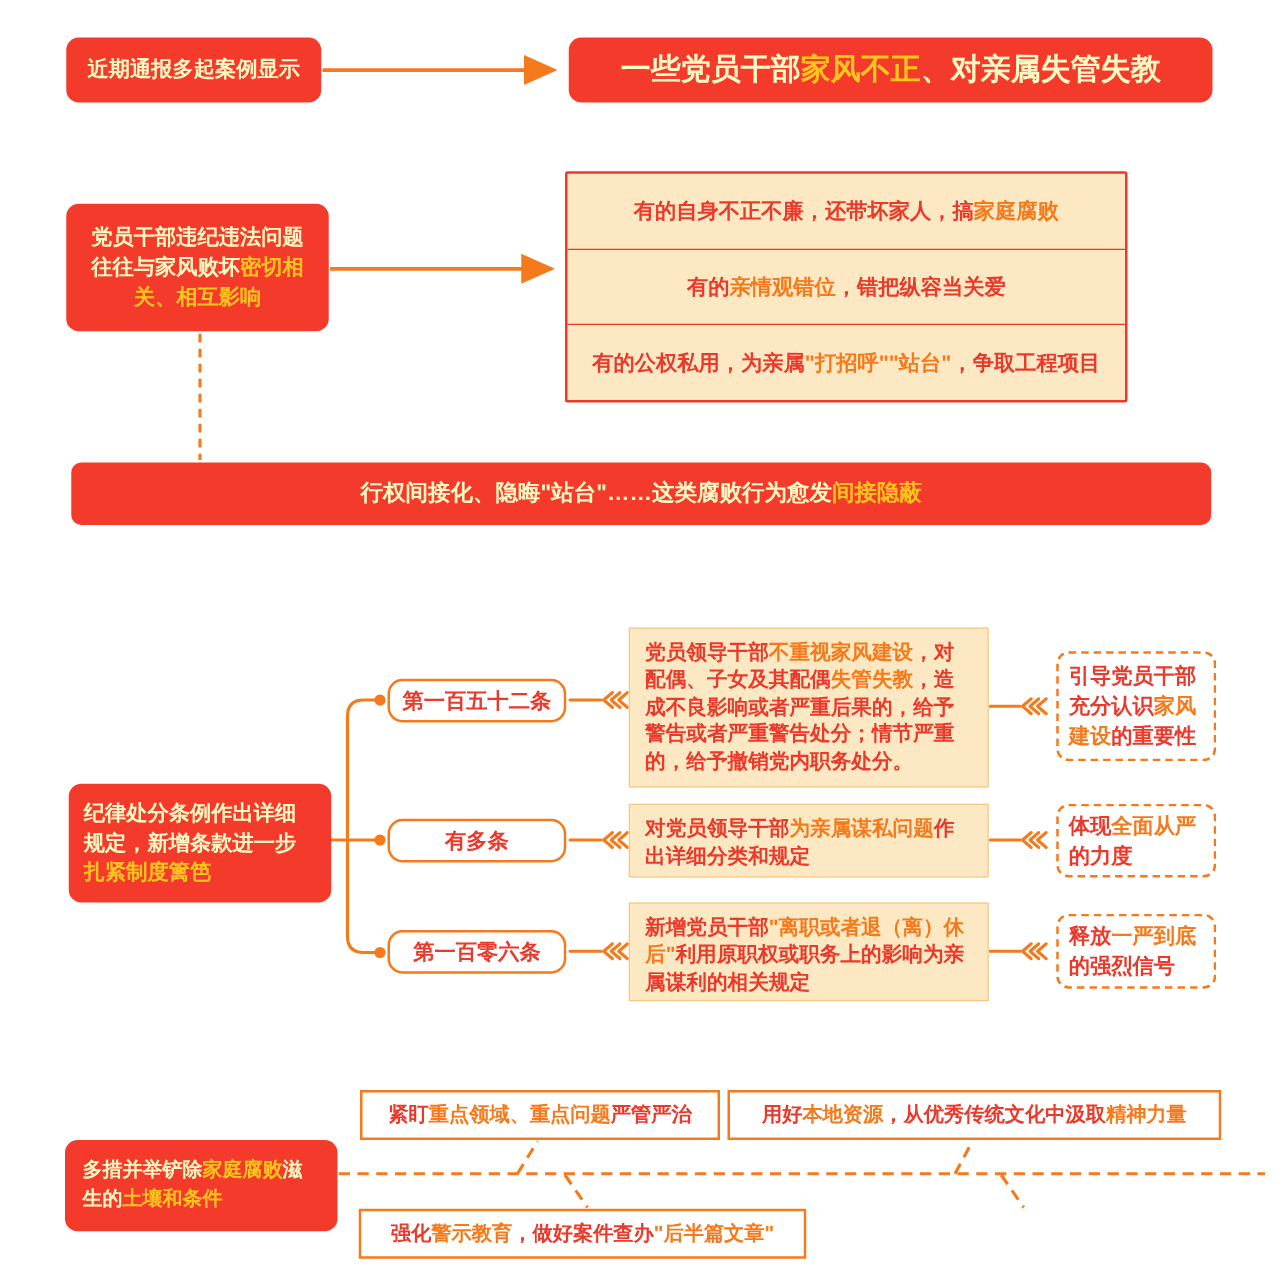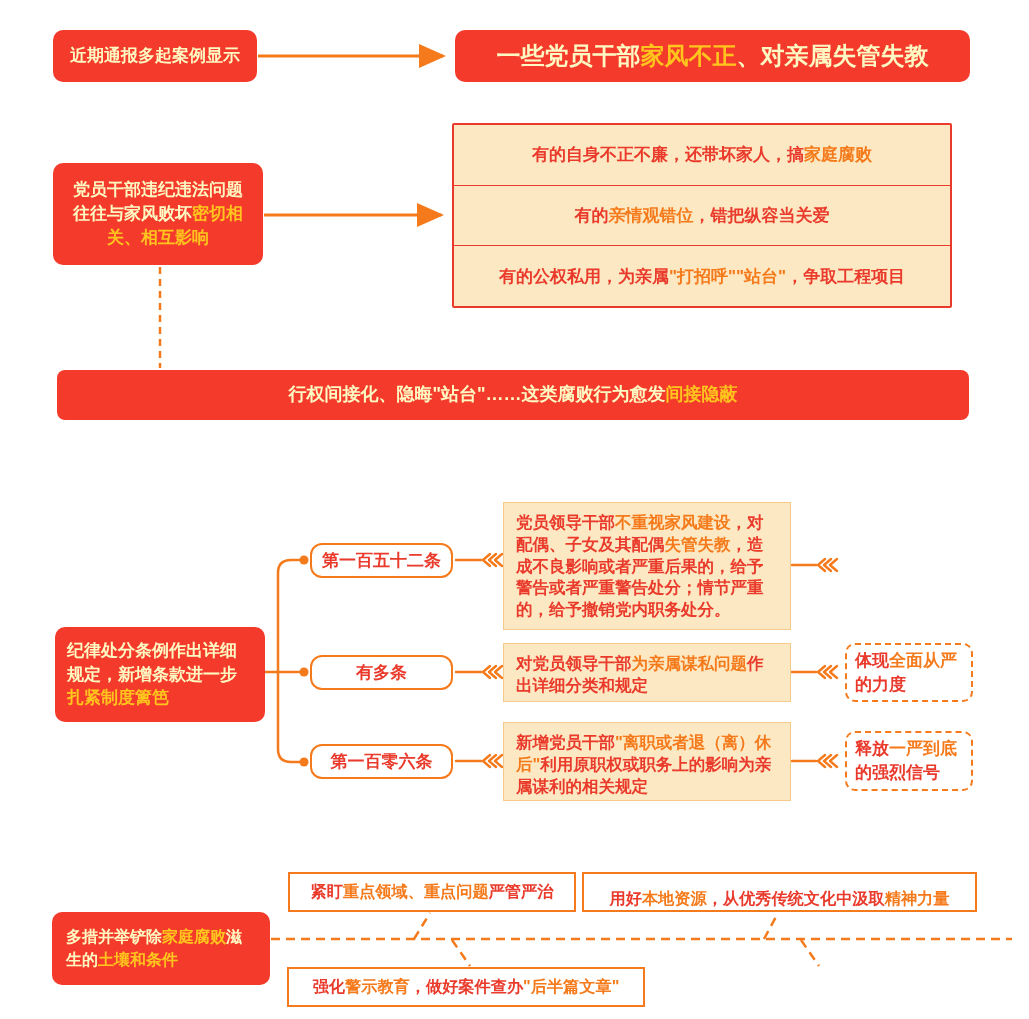--- a/index.html
+++ b/index.html
@@ -97,21 +97,21 @@
       <span><span class="s-w">近期通报多起案例显示</span></span>
     </div>
   <div class="abs box-red" style="left:455px;top:30px;width:515px;height:52px;font-size:24px;">
       <span><span class="s-w">一些党员干部</span><span class="s-y">家风不正</span><span class="s-w">、对亲属失管失教</span></span>
     </div>
 
   <div class="abs box-red" style="left:53px;top:163px;width:210px;height:102px;font-size:17px;padding:0 14px;">
       <span><span class="s-w">党员干部违纪违法问题往往与家风败坏</span><span class="s-y">密切相关、相互影响</span></span>
     </div>
 
-  <div class="abs cream-table" style="left:452px;top:123px;width:500px;height:185px;">
+  <div class="abs cream-table" style="left:452px;top:137px;width:450px;height:185px;">
     <div class="cream-row">
         <span><span class="s-r">有的自身不正不廉，还带坏家人，搞</span><span class="s-o">家庭腐败</span></span>
       </div>
     <div class="cream-row">
         <span><span class="s-r">有的</span><span class="s-o">亲情观错位</span><span class="s-r">，错把纵容当关爱</span></span>
       </div>
     <div class="cream-row">
         <span><span class="s-r">有的公权私用，为亲属</span><span class="s-o">"打招呼""站台"</span><span class="s-r">，争取工程项目</span></span>
       </div>
   </div>
@@ -131,34 +131,37 @@
       <span><span class="s-r">有多条</span></span>
     </div>
   <div class="abs label-pill" style="left:310px;top:744px;width:143px;height:35px;">
       <span><span class="s-r">第一百零六条</span></span>
     </div>
 
   <div class="abs cream-note" style="left:503px;top:502px;width:288px;height:128px;"><span><span class="s-r">党员领导干部</span><span class="s-o">不重视家风建设</span><span class="s-r">，对配偶、子女及其配偶</span><span class="s-o">失管失教</span><span class="s-r">，造成不良影响或者严重后果的，给予警告或者严重警告处分；情节严重的，给予撤销党内职务处分。</span></span></div>
   <div class="abs cream-note" style="left:503px;top:643px;width:288px;height:59px;"><span><span class="s-r">对党员领导干部</span><span class="s-o">为亲属谋私问题</span><span class="s-r">作出详细分类和规定</span></span></div>
   <div class="abs cream-note" style="left:503px;top:722px;width:288px;height:79px;"><span><span class="s-r">新增党员干部</span><span class="s-o">"离职或者退（离）休后"</span><span class="s-r">利用原职权或职务上的影响为亲属谋利的相关规定</span></span></div>
 
+  <div class="abs dashed-note" style="left:845px;top:521px;width:128px;height:88px;">
+      <span><span class="s-r">引导党员干部充分认识</span><span class="s-o">家风建设</span><span class="s-r">的重要性</span></span>
+    </div>
   <div class="abs dashed-note" style="left:845px;top:643px;width:128px;height:59px;">
       <span><span class="s-r">体现</span><span class="s-o">全面从严</span><span class="s-r">的力度</span></span>
     </div>
   <div class="abs dashed-note" style="left:845px;top:731px;width:128px;height:60px;">
       <span><span class="s-r">释放</span><span class="s-o">一严到底</span><span class="s-r">的强烈信号</span></span>
     </div>
 
   <div class="abs box-red ta-left" style="left:52px;top:912px;width:218px;height:73px;font-size:16px;padding:0 14px;">
       <span><span class="s-w">多措并举铲除</span><span class="s-y">家庭腐败</span><span class="s-w">滋生的</span><span class="s-y">土壤和条件</span></span>
     </div>
 
   <div class="abs measure" style="left:288px;top:872px;width:288px;height:40px;">
       <span><span class="s-r">紧盯</span><span class="s-o">重点领域、重点问题</span><span class="s-r">严管严治</span></span>
     </div>
-  <div class="abs measure" style="left:582px;top:872px;width:395px;height:40px;align-items:flex-end;">
+  <div class="abs measure" style="left:582px;top:872px;width:395px;height:40px;">
       <span><span class="s-r">用好</span><span class="s-o">本地资源</span><span class="s-r">，从优秀传统文化中汲取</span><span class="s-o">精神力量</span></span>
     </div>
   <div class="abs measure" style="left:287px;top:967px;width:358px;height:40px;">
       <span><span class="s-r">强化</span><span class="s-o">警示教育</span><span class="s-r">，做好案件查办</span><span class="s-o">"后半篇文章"</span></span>
     </div>
 
 </div>
 
 </body></html>

